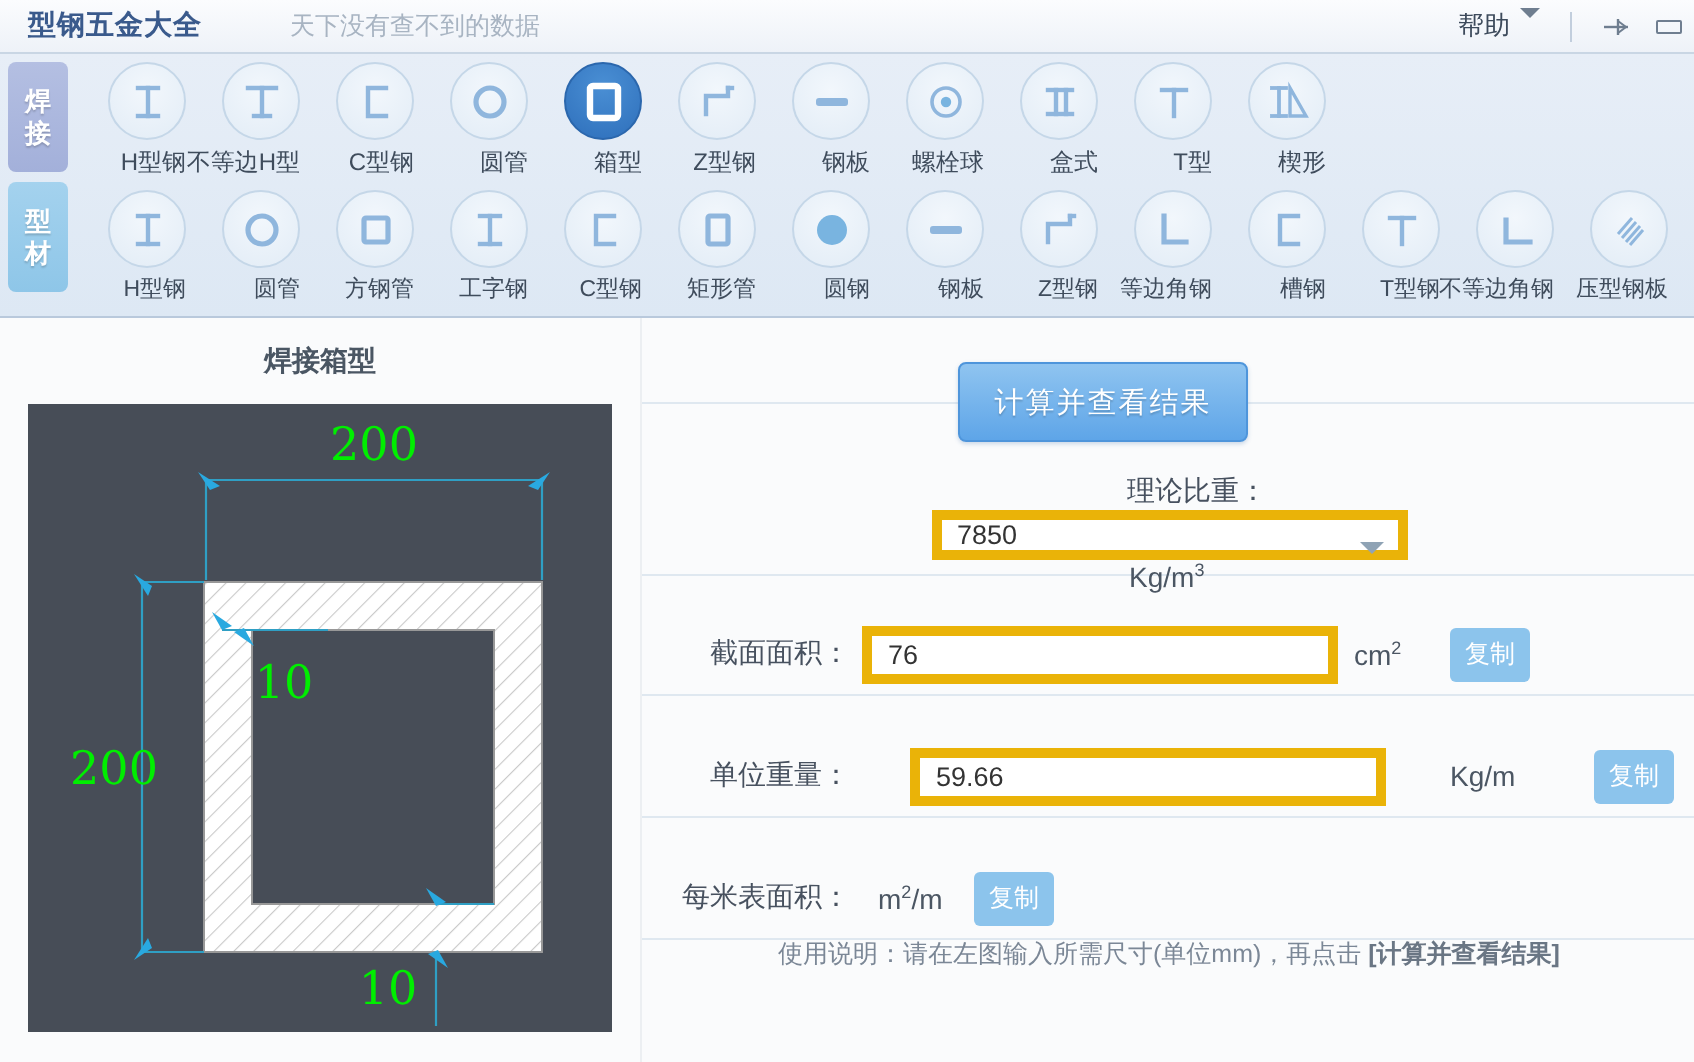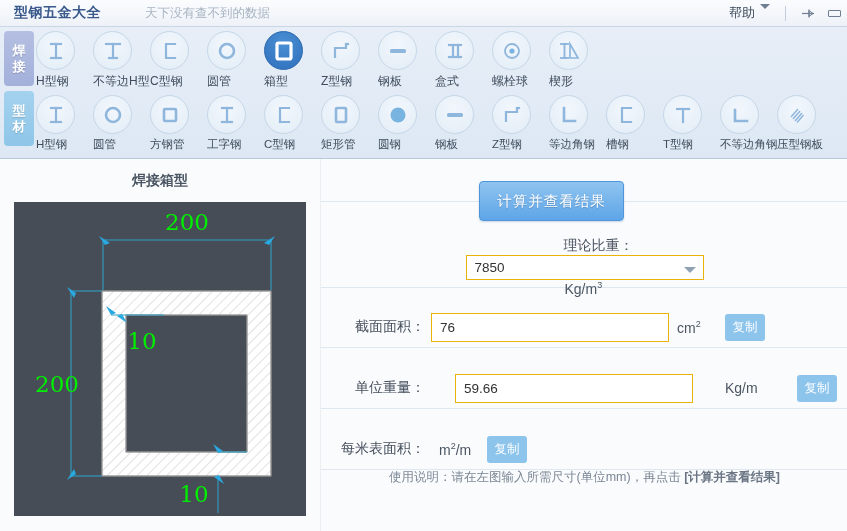--- a/index.html
+++ b/index.html
@@ -49,21 +49,21 @@
     font-size:13px; font-weight:bold; color:#ffffff; line-height:16px;
     letter-spacing:0; cursor:pointer;
     text-shadow:0 1px 1px rgba(0,0,0,.18);
   }
   .vtab.sel{ background:linear-gradient(#b4bfe2,#a3b0da); }
   .vtab.alt{ background:linear-gradient(#a4d2ee,#8ec6e8); }
 
   .rows{ flex:1; display:flex; flex-direction:column; padding-top:3px; }
   .row{ height:64px; display:flex; align-items:flex-start; gap:0; }
   .item{
-    width:57px; display:flex; flex-direction:column; align-items:flex-start;
+    width:57px; display:flex; flex-direction:column; align-items:flex-end;
     cursor:pointer; padding-top:1px;
   }
   .ico{
     width:39px;height:39px;border-radius:50%;
     border:1px solid #c5d7e8;
     background:radial-gradient(circle at 50% 35%, #f2f7fc, #e2ecf6);
     display:flex;align-items:center;justify-content:center;
     margin-bottom:3px;
   }
   .ico.active{
@@ -91,21 +91,21 @@
     border:1px solid #4e95db; border-radius:4px;
     color:#fff; font-size:14.5px; letter-spacing:1px;
     display:flex;align-items:center;justify-content:center; cursor:pointer;
     text-shadow:0 1px 1px rgba(0,0,0,.2);
     box-shadow:0 1px 2px rgba(60,110,170,.25);
   }
   .hr{ position:absolute; left:0; width:527px; height:1px; background:#dfe8f0; }
   .frow{ position:absolute; left:0; width:527px; height:60px; display:flex; align-items:center; }
   .flabel{ width:110px; text-align:right; font-size:14px; color:#47515f; padding-right:6px; }
   .fbox{
-    width:238px;height:29px; border:1px solid #eab308; background:#fff;
+    width:238px;height:29px; border:5px solid #eab308; background:#fff;
     display:flex; align-items:center; padding:0 8px; font-size:13.5px; color:#333;
     position:relative;
   }
   .fbox.sel-box{ padding-right:24px; }
   .fval{ flex:1; outline:none; border:0; font-size:13.5px; color:#333; font-family:inherit; background:transparent; width:100%; }
   .seltri{
     position:absolute; right:7px; top:11px;
     width:0;height:0;border-left:6px solid transparent;border-right:6px solid transparent;
     border-top:6px solid #8fa3b5;
   }
@@ -218,36 +218,45 @@
             <div class="ico">
               <svg width="22" height="22" viewBox="0 0 22 22">
                 <rect x="3" y="9" width="16" height="4" rx="1.5" fill="#8fb6dd"></rect>
               </svg>
             </div>
             <div class="ilbl">钢板</div>
           </div>
           <div class="item">
             <div class="ico">
               <svg width="22" height="22" viewBox="0 0 22 22">
+                <circle cx="11" cy="11" r="7" stroke="#8fb6dd" stroke-width="1.8" fill="none"></circle>
+                <circle cx="11" cy="11" r="2.6" fill="#79b4e0"></circle>
+              </svg>
+            </div>
+            <div class="ilbl">螺栓球</div>
+          </div>
+          <div class="item">
+            <div class="ico">
+              <svg width="22" height="22" viewBox="0 0 22 22">
                 <path d="M5 5 H17" stroke="#8fb6dd" stroke-width="2.2" fill="none" stroke-linecap="square"></path>
                 <path d="M9 5 V17" stroke="#8fb6dd" stroke-width="2.2" fill="none" stroke-linecap="square"></path>
                 <path d="M14 5 V17" stroke="#8fb6dd" stroke-width="2.2" fill="none" stroke-linecap="square"></path>
                 <path d="M5 17 H17" stroke="#8fb6dd" stroke-width="2.2" fill="none" stroke-linecap="square"></path>
               </svg>
             </div>
             <div class="ilbl">盒式</div>
           </div>
           <div class="item">
             <div class="ico">
               <svg width="22" height="22" viewBox="0 0 22 22">
-                <circle cx="11" cy="11" r="7" stroke="#8fb6dd" stroke-width="1.8" fill="none"></circle>
-                <circle cx="11" cy="11" r="2.6" fill="#79b4e0"></circle>
-              </svg>
-            </div>
-            <div class="ilbl">螺栓球</div>
+                <path d="M5 5 H17" stroke="#8fb6dd" stroke-width="2.2" fill="none" stroke-linecap="square"></path>
+                <path d="M11 5 V18" stroke="#8fb6dd" stroke-width="2.2" fill="none" stroke-linecap="square"></path>
+              </svg>
+            </div>
+            <div class="ilbl">T型</div>
           </div>
           <div class="item">
             <div class="ico">
               <svg width="22" height="22" viewBox="0 0 22 22">
                 <path d="M3 4 H10" stroke="#8fb6dd" stroke-width="1.9" fill="none" stroke-linecap="square"></path>
                 <path d="M6.5 4 V18" stroke="#8fb6dd" stroke-width="1.9" fill="none" stroke-linecap="square"></path>
                 <path d="M3 18 H10" stroke="#8fb6dd" stroke-width="1.9" fill="none" stroke-linecap="square"></path>
                 <path d="M12 4 V18 H20 Z" stroke="#8fb6dd" stroke-width="1.7" fill="none" stroke-linecap="square"></path>
               </svg>
             </div>

